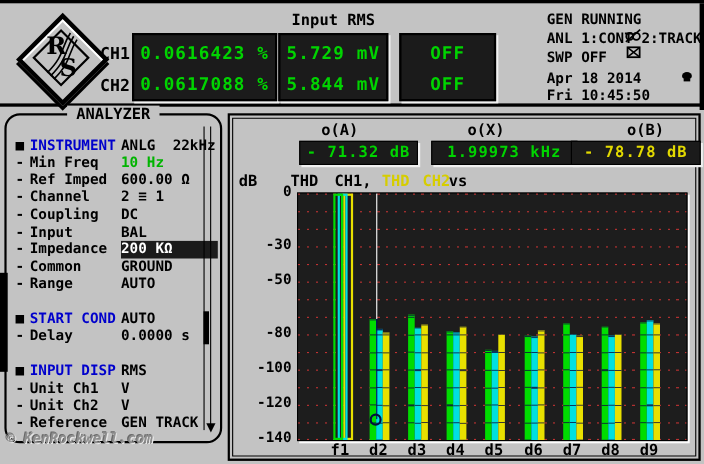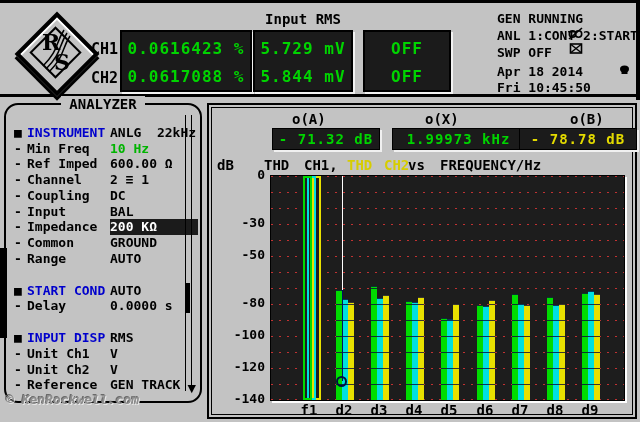--- a/index.html
+++ b/index.html
@@ -123,21 +123,21 @@
         <circle cx="4.5" cy="7" r="3.2" stroke="#000" stroke-width="1.6" fill="none"></circle>
         <circle cx="10.5" cy="7" r="3.2" stroke="#000" stroke-width="1.6" fill="none"></circle>
         <line x1="1" y1="12" x2="14" y2="1" stroke="#000" stroke-width="1.6"></line>
       </svg>
       <svg class="mini-icon" width="14" height="13">
         <rect x="1.5" y="2" width="11" height="9" stroke="#000" stroke-width="1.6" fill="none"></rect>
         <line x1="2" y1="2.5" x2="12" y2="10.5" stroke="#000" stroke-width="1.4"></line>
         <line x1="12" y1="2.5" x2="2" y2="10.5" stroke="#000" stroke-width="1.4"></line>
       </svg>
     </div>
-    <div class="status-line" style="top:25px;">ANL 1:CONT 2:START</div>
+    <div class="status-line" style="top:25px;">ANL 1:CONT 2:TRACK</div>
     <div class="status-line" style="top:42px;">SWP OFF</div>
     <div class="status-line" style="top:61px;">Apr 18 2014</div>
     <svg class="abs" style="left:618px;top:61px;" width="13" height="12">
       <ellipse cx="6.5" cy="5" rx="4.5" ry="3.5" fill="#000"></ellipse>
       <rect x="3.5" y="7.5" width="6" height="2.5" fill="#000"></rect>
     </svg>
     <div class="status-line" style="top:77px;">Fri 10:45:50</div>
     <div id="header-right-edge"></div>
   </div>
 
@@ -177,21 +177,20 @@
     <div class="cursor-box lcd-green" style="left:63px;width:108px;">- 71.32 dB</div>
     <div class="cursor-box lcd-green" style="left:183px;width:133px;">1.99973 kHz</div>
     <div class="cursor-box lcd-yellow" style="left:310px;width:118px;">- 78.78 dB</div>
 
     <div class="legend-item" style="left:8px;">dB</div>
     <div class="legend-item" style="left:55px;">THD</div>
     <div class="legend-item" style="left:95px;">CH1,</div>
     <div class="legend-item yellow-text" style="left:138px;">THD</div>
     <div class="legend-item yellow-text" style="left:175px;">CH2</div>
     <div class="legend-item" style="left:199px;">vs</div>
-    <div class="legend-item" style="left:231px;">FREQUENCY/Hz</div>
 
     <div id="plot">
       <div id="cursor-line" style="left: 71px; top: 0px; height: 114px;"></div>
       <div id="cursor-line-inner" style="left: 71px; top: 114px; height: 91px;"></div>
       <div id="cursor-marker" style="left: 65px; top: 200px;"></div>
     <div class="gridline" style="top: 0px;"></div>
         <div class="gridline" style="top: 16px;"></div>
         <div class="gridline" style="top: 32px;"></div>
         <div class="gridline" style="top: 48px;"></div>
         <div class="gridline" style="top: 64px;"></div>

